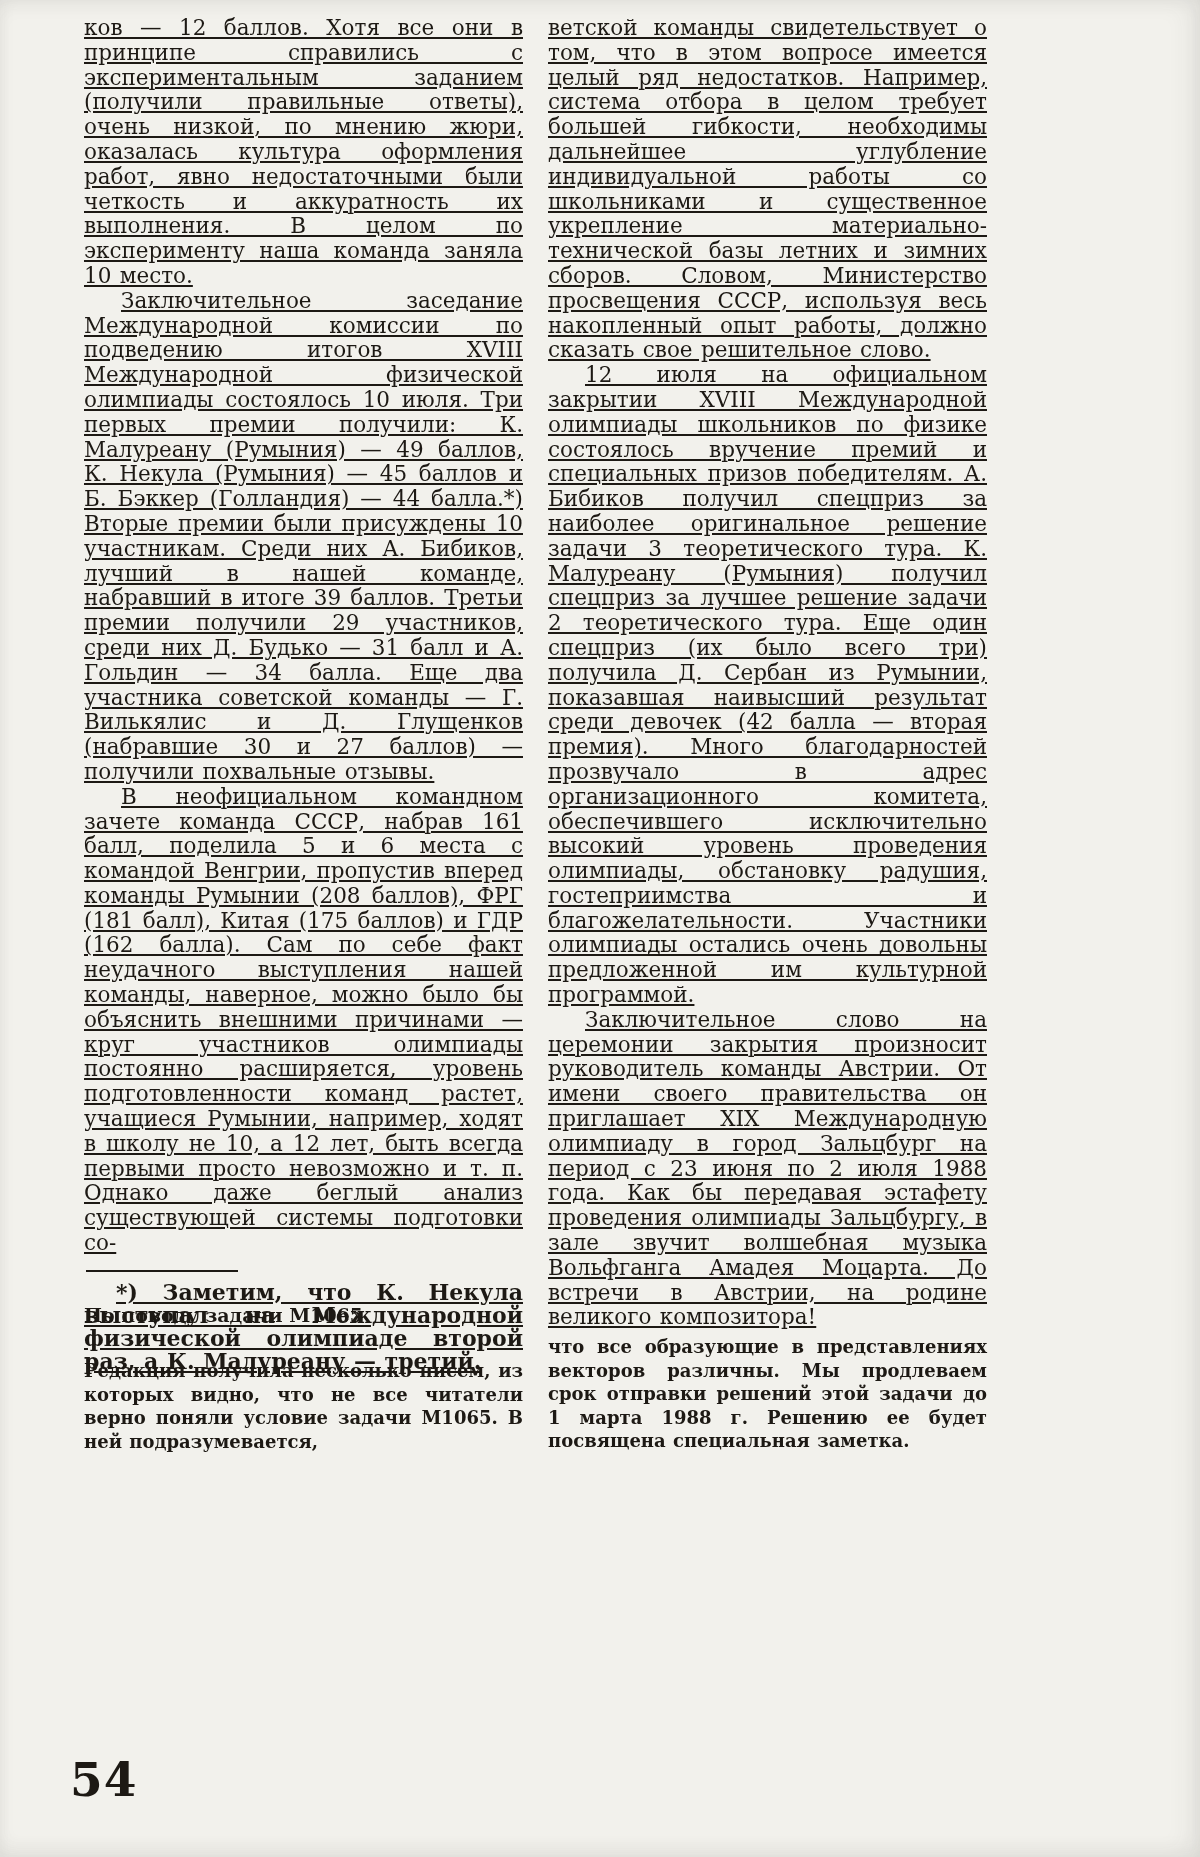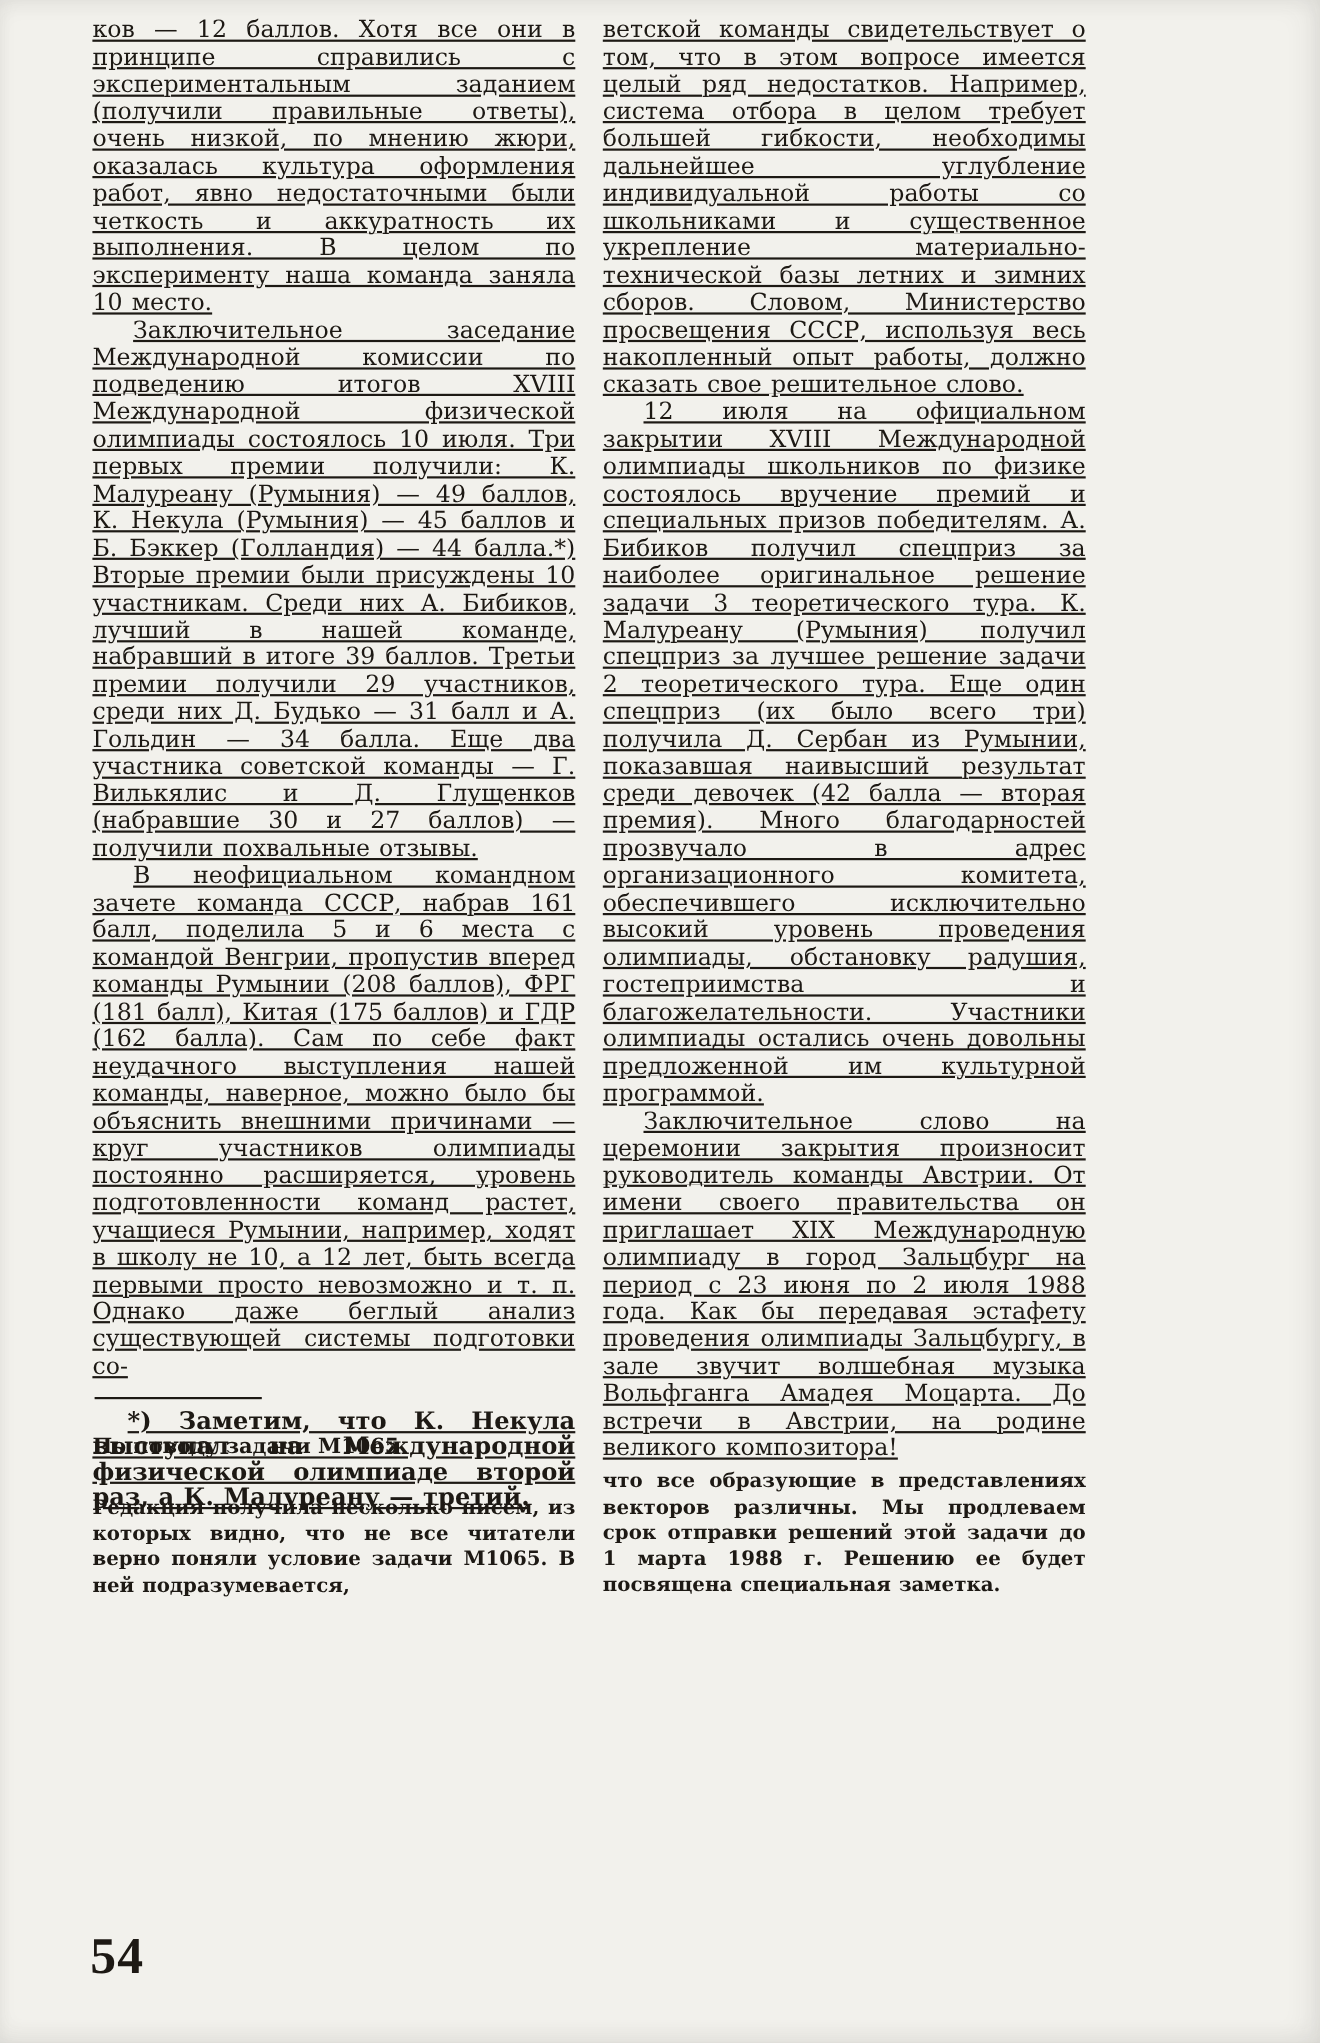--- a/index.html
+++ b/index.html
@@ -82,26 +82,25 @@
   .notice p {
     font-size: 18px;
     line-height: 23.5px;
     font-weight: bold;
     text-align: justify;
     word-spacing: 1px;
     margin-top: 32px;
   }
   .page-number {
     position: absolute;
-    left: 82px;
+    left: 70px;
     top: 1752px;
     font-size: 47px;
     font-weight: bold;
     letter-spacing: 1px;
-    font-family: Liberation Serif, serif;
   }
 </style>
 </head>
 <body>
 
 <div class="page">
 
   <section class="main-columns">
 
     <div class="col">

